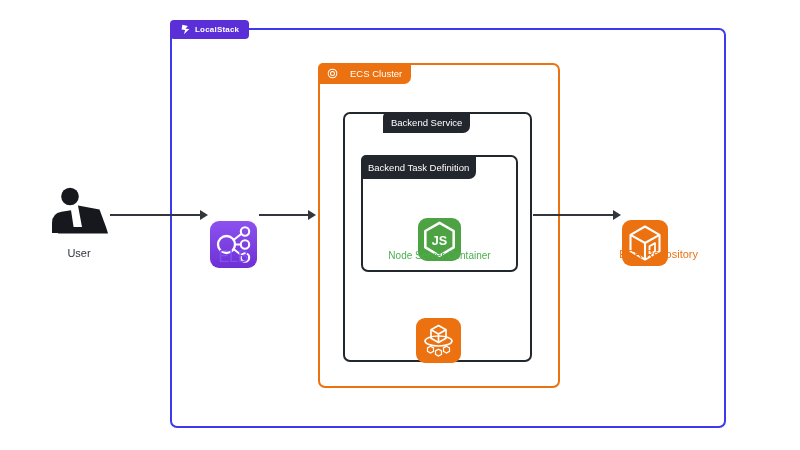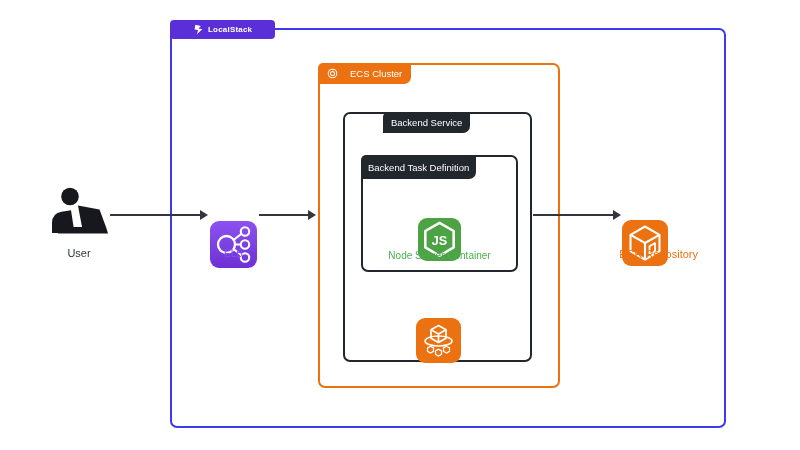--- a/index.html
+++ b/index.html
@@ -11,21 +11,21 @@
   .outer{left:170px;top:28px;width:556px;height:400px;border:2px solid var(--outer-border);}
   .ecs-box{left:318px;top:63px;width:242px;height:325px;border:2px solid var(--aws-orange);}
   .svc-box{left:343px;top:112px;width:189px;height:250px;border:2px solid var(--dark);}
   .task-box{left:361px;top:155px;width:157px;height:117px;border:2px solid var(--dark);}
 
   .tab{
     position:absolute;display:flex;align-items:center;gap:5px;color:#fff;
     box-sizing:border-box;white-space:nowrap;
   }
   .ls-tab{
-    left:170px;top:20px;height:19px;padding:0 23px;background:var(--localstack-tab-bg);
+    left:170px;top:20px;height:19px;padding:0 10px;background:var(--localstack-tab-bg);
     border-radius:4px;font-size:8px;font-weight:bold;gap:4px;letter-spacing:.2px;
   }
   .ecs-tab{
     left:318px;top:63px;height:21px;padding:0 9px;background:var(--aws-orange);
     border-radius:5px 0 7px 0;font-size:9.5px;gap:12px;
   }
   .svc-tab{
     left:343px;top:112px;height:21px;padding:0 8px;background:var(--dark);
     border-radius:5px 0 7px 0;font-size:9.5px;margin-left:40px;
   }
@@ -40,21 +40,21 @@
   .elb-icon{left:210px;top:193px;width:47px;height:47px;
     background:linear-gradient(180deg,var(--elb-grad-start),var(--elb-grad-end));}
   .ecr-icon{left:622px;top:192px;width:46px;height:46px;background:var(--aws-orange);}
   .user-icon{position:absolute;left:50px;top:187px;width:58px;height:49px;}
 
   .node-label{position:absolute;left:361px;top:250px;width:157px;text-align:center;
     font-size:10px;color:var(--node-label-green);}
   .user-label{position:absolute;left:50px;top:247px;width:58px;text-align:center;
     font-size:11px;color:#2f343c;}
   .elb-label{position:absolute;left:198px;top:248px;width:71px;text-align:center;
-    font-size:10px;color:var(--elb-purple);}
+    font-size:16px;color:var(--elb-purple);}
   .ecr-label{position:absolute;left:592px;top:248px;width:106px;text-align:right;
     font-size:11px;color:var(--aws-orange);}
 
   .arrow-line{position:absolute;top:214px;height:2px;background:var(--arrow);}
   .arrow-head{position:absolute;top:210px;width:0;height:0;
     border-top:5px solid transparent;border-bottom:5px solid transparent;
     border-left:8px solid var(--arrow);}
   .a1-line{left:110px;width:90px;} .a1-head{left:200px;}
   .a2-line{left:259px;width:50px;} .a2-head{left:308px;}
   .a3-line{left:533px;width:81px;} .a3-head{left:613px;}

